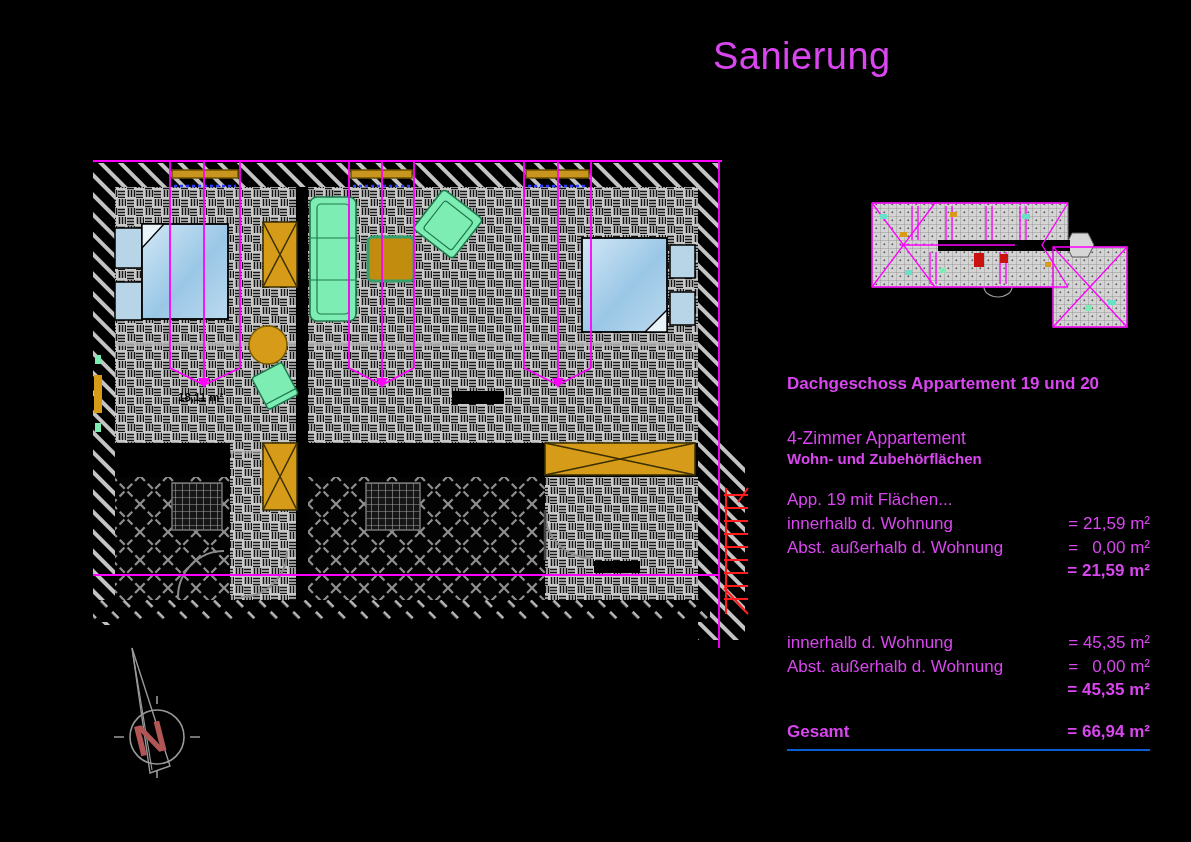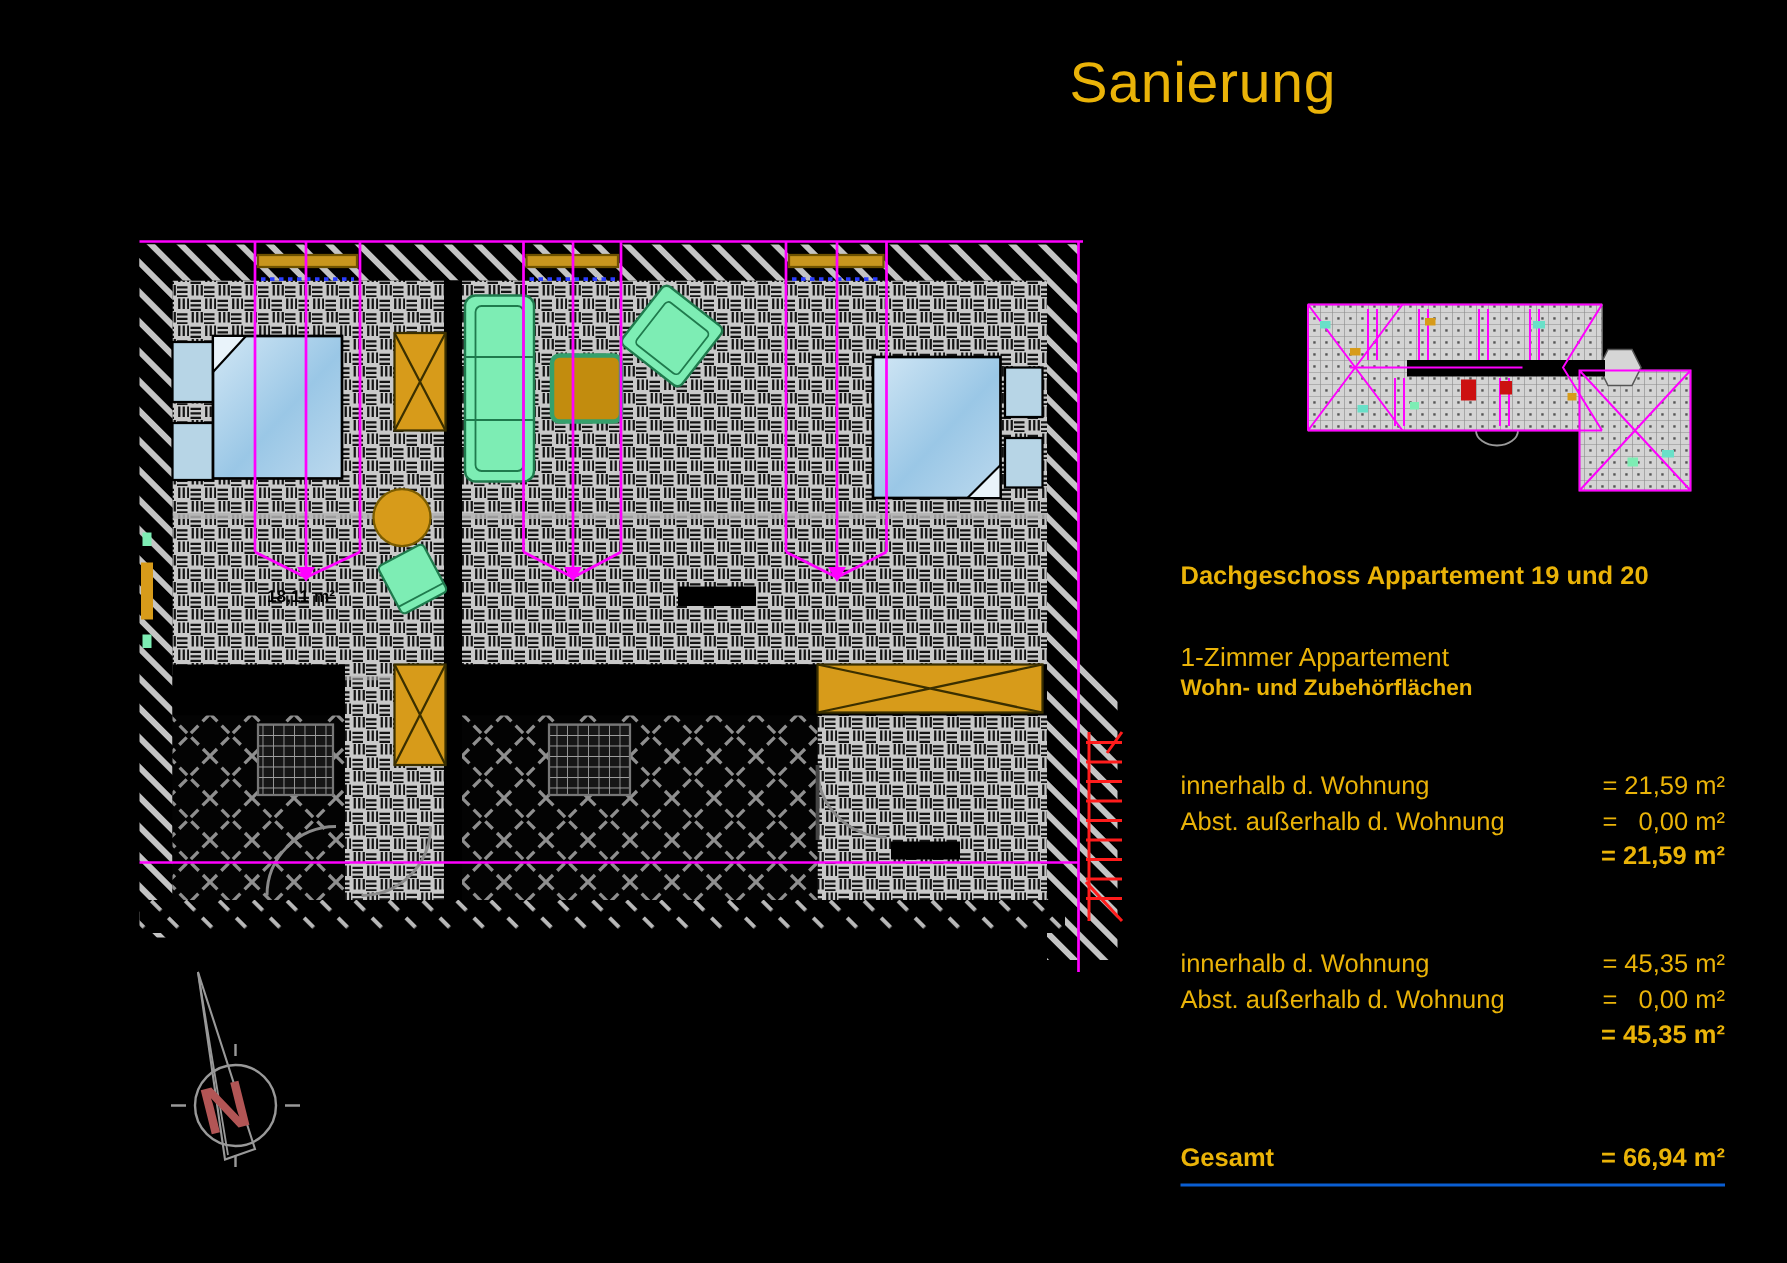--- a/index.html
+++ b/index.html
@@ -1,18 +1,18 @@
 <!DOCTYPE html>
 <html><head>
 <meta charset="utf-8">
 <style>
   html,body{margin:0;padding:0;background:#000;}
   #stage{position:relative;width:1191px;height:842px;background:#000;overflow:hidden;
          font-family:"Liberation Sans",sans-serif;}
-  .blue{color:#eab308;}
+  .blue{color:#d946ef;}
   #title{position:absolute;left:713px;top:36px;font-size:38px;line-height:41px;
          letter-spacing:0.5px;font-weight:400;}
   .caption{position:absolute;left:235px;top:651px;font-size:17px;}
   .heading{position:absolute;left:787px;top:374px;font-size:17px;font-weight:bold;}
   .subheading{position:absolute;left:787px;top:428px;font-size:17.5px;}
   .subnote{position:absolute;left:787px;top:450px;font-size:15px;font-weight:bold;}
   .inforow{position:absolute;left:787px;width:363px;font-size:17px;}
   .inforow .val{position:absolute;right:0;top:0;white-space:pre;}
   .b{font-weight:bold;}
   .gesamt{border-bottom:2px solid #0a5ed2;padding-bottom:7px;}
@@ -223,23 +223,24 @@
     <path d="M132,648 L152,770" stroke="#999" stroke-width="1.2" fill="none"></path>
     <text x="134" y="753" font-size="44" font-weight="bold" fill="#b25555" transform="rotate(-14 152 737)">N</text>
   </g>
 </svg>
 
   <div id="title" class="blue">
     <div>Sanierung</div>
   </div>
 
   <div class="heading blue">Dachgeschoss Appartement 19 und 20</div>
-  <div class="subheading blue">1-Zimmer Appartement</div>
+  <div class="subheading blue">4-Zimmer Appartement</div>
   <div class="subnote blue">Wohn- und Zubehörflächen</div>
 
+  <div class="inforow blue" style="top:490px">App. 19 mit Flächen...</div>
   <div class="inforow blue" style="top:514px">
     <span>innerhalb d. Wohnung</span>
     <span class="val">= 21,59 m²</span>
   </div>
   <div class="inforow blue" style="top:538px">
     <span>Abst. außerhalb d. Wohnung</span>
     <span class="val">=   0,00 m²</span>
   </div>
   <div class="inforow blue b" style="top:561px">
     <span class="val">= 21,59 m²</span>
@@ -250,18 +251,18 @@
     <span class="val">= 45,35 m²</span>
   </div>
   <div class="inforow blue" style="top:657px">
     <span>Abst. außerhalb d. Wohnung</span>
     <span class="val">=   0,00 m²</span>
   </div>
   <div class="inforow blue b" style="top:680px">
     <span class="val">= 45,35 m²</span>
   </div>
 
-  <div class="inforow blue b gesamt" style="top:762px">
+  <div class="inforow blue b gesamt" style="top:722px">
     <span>Gesamt</span>
     <span class="val">= 66,94 m²</span>
   </div>
 
 </div>
 
 </body></html>

